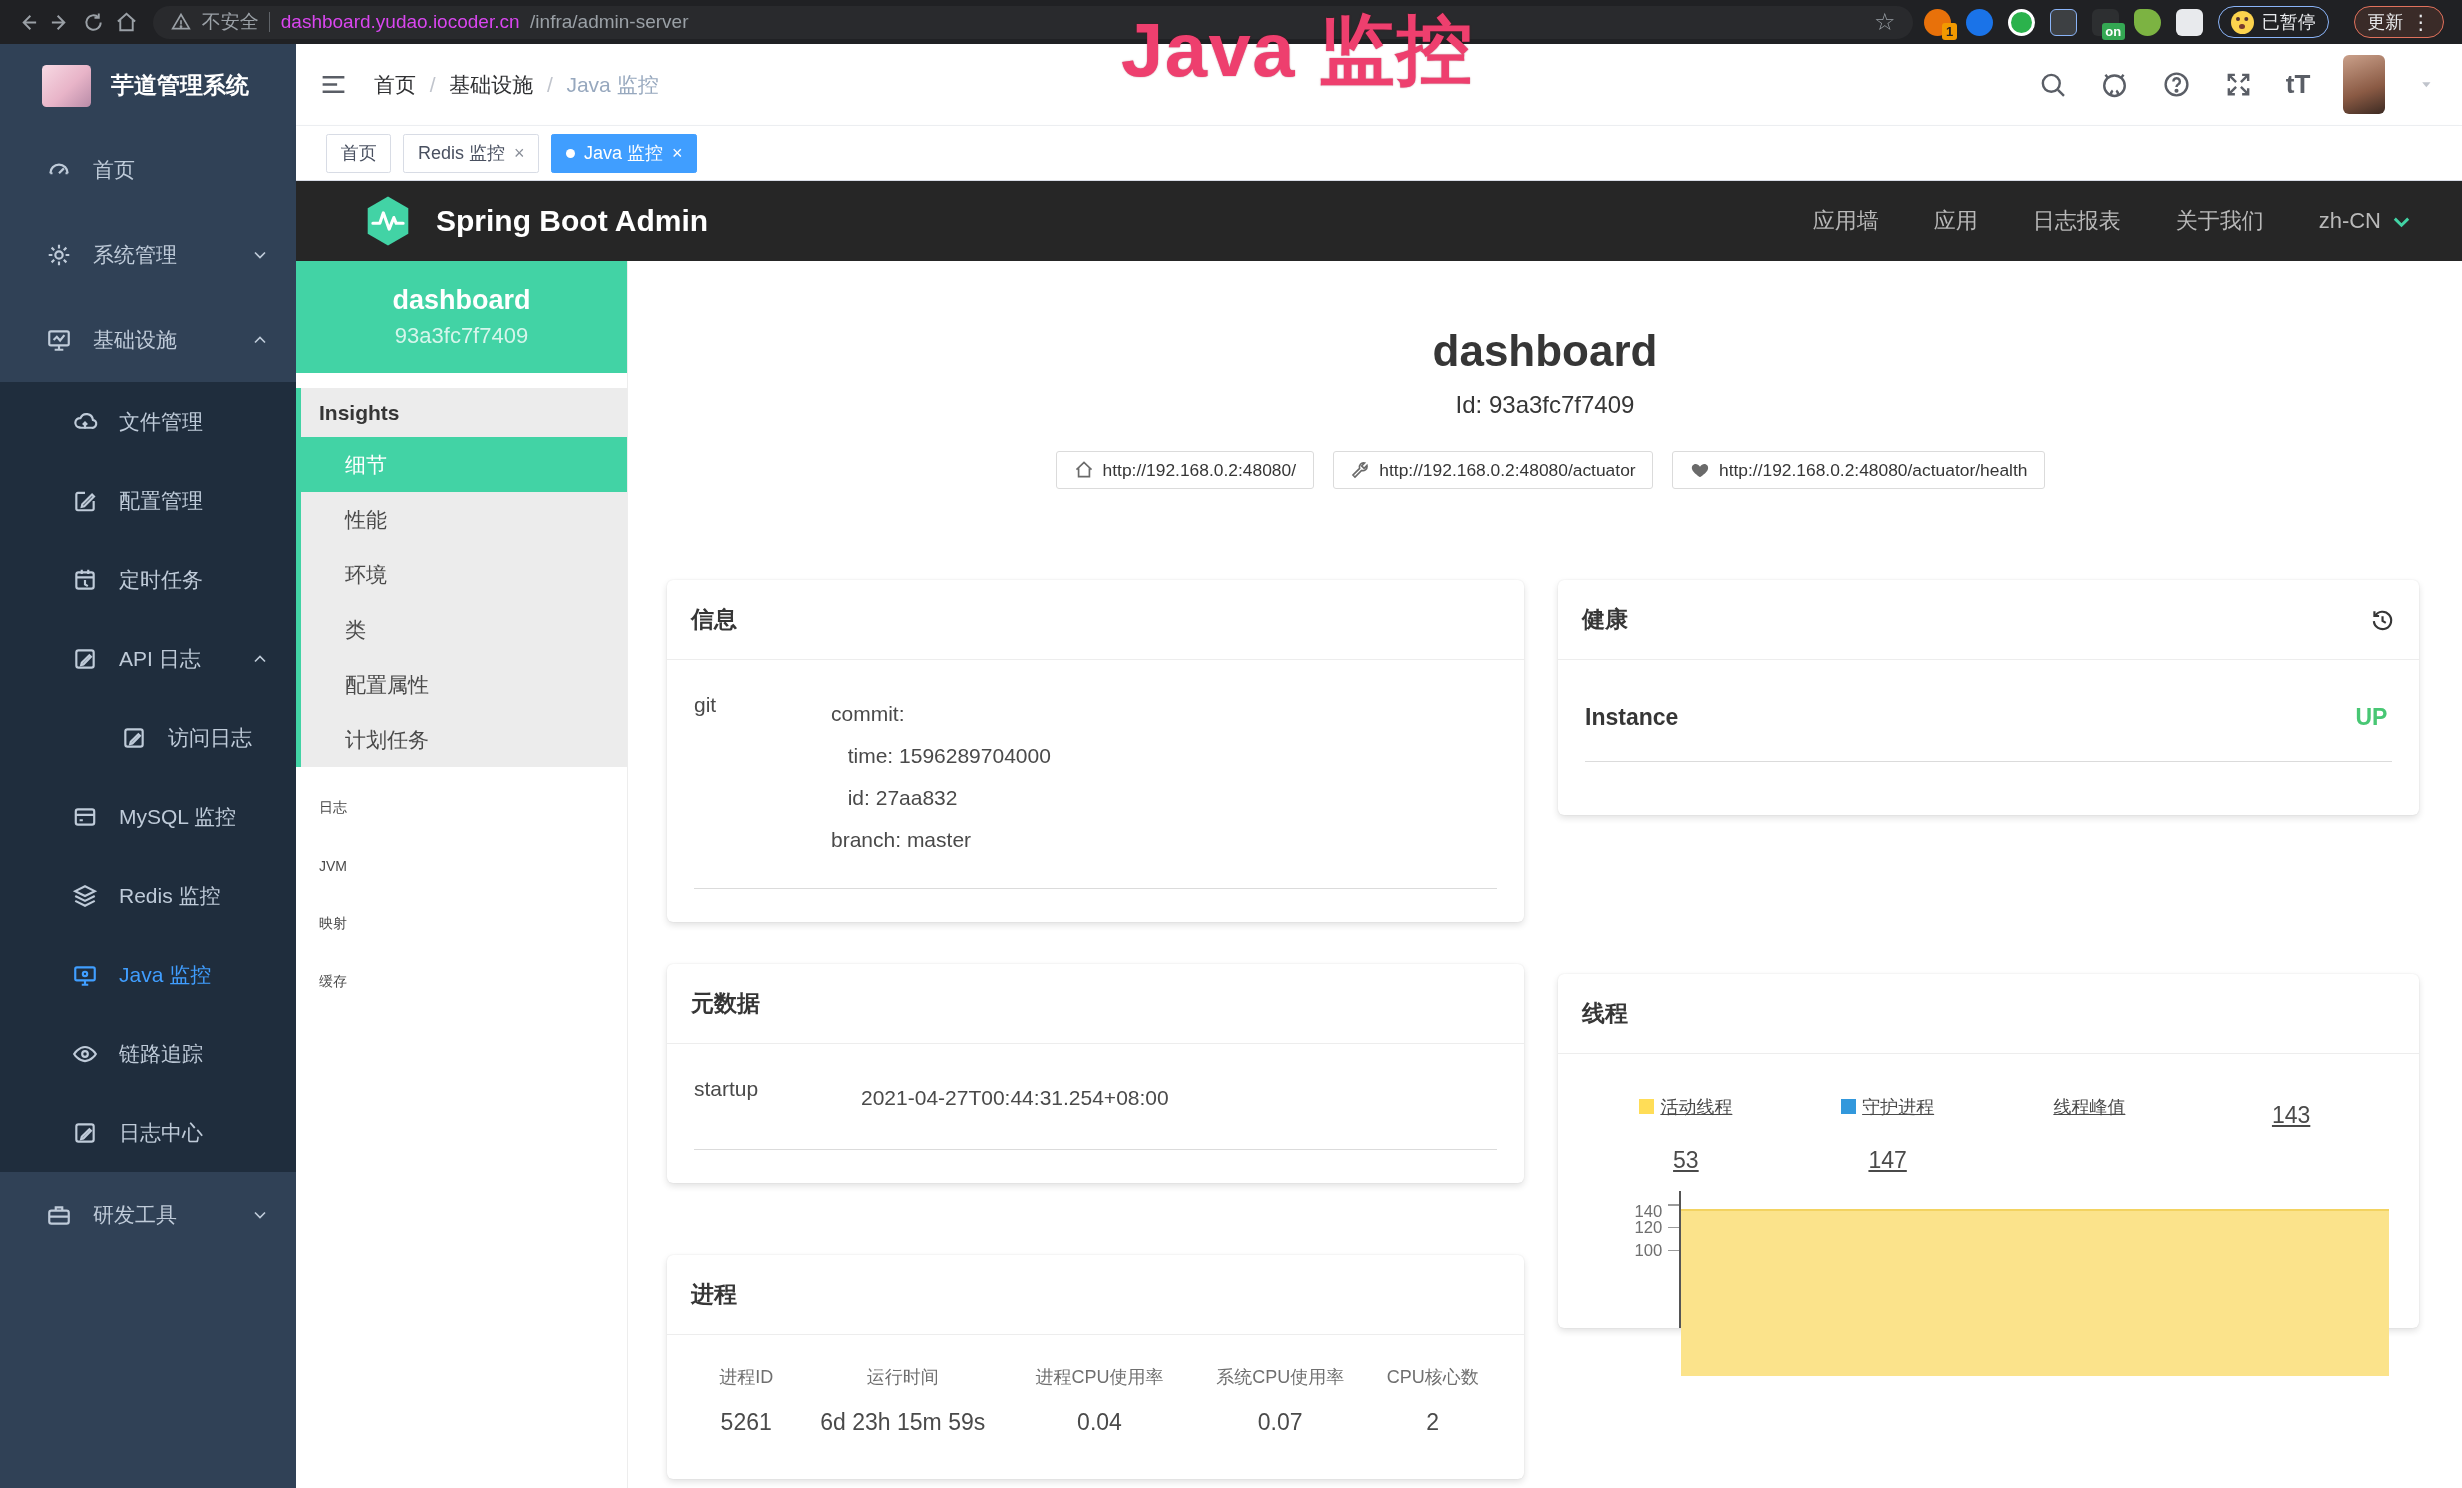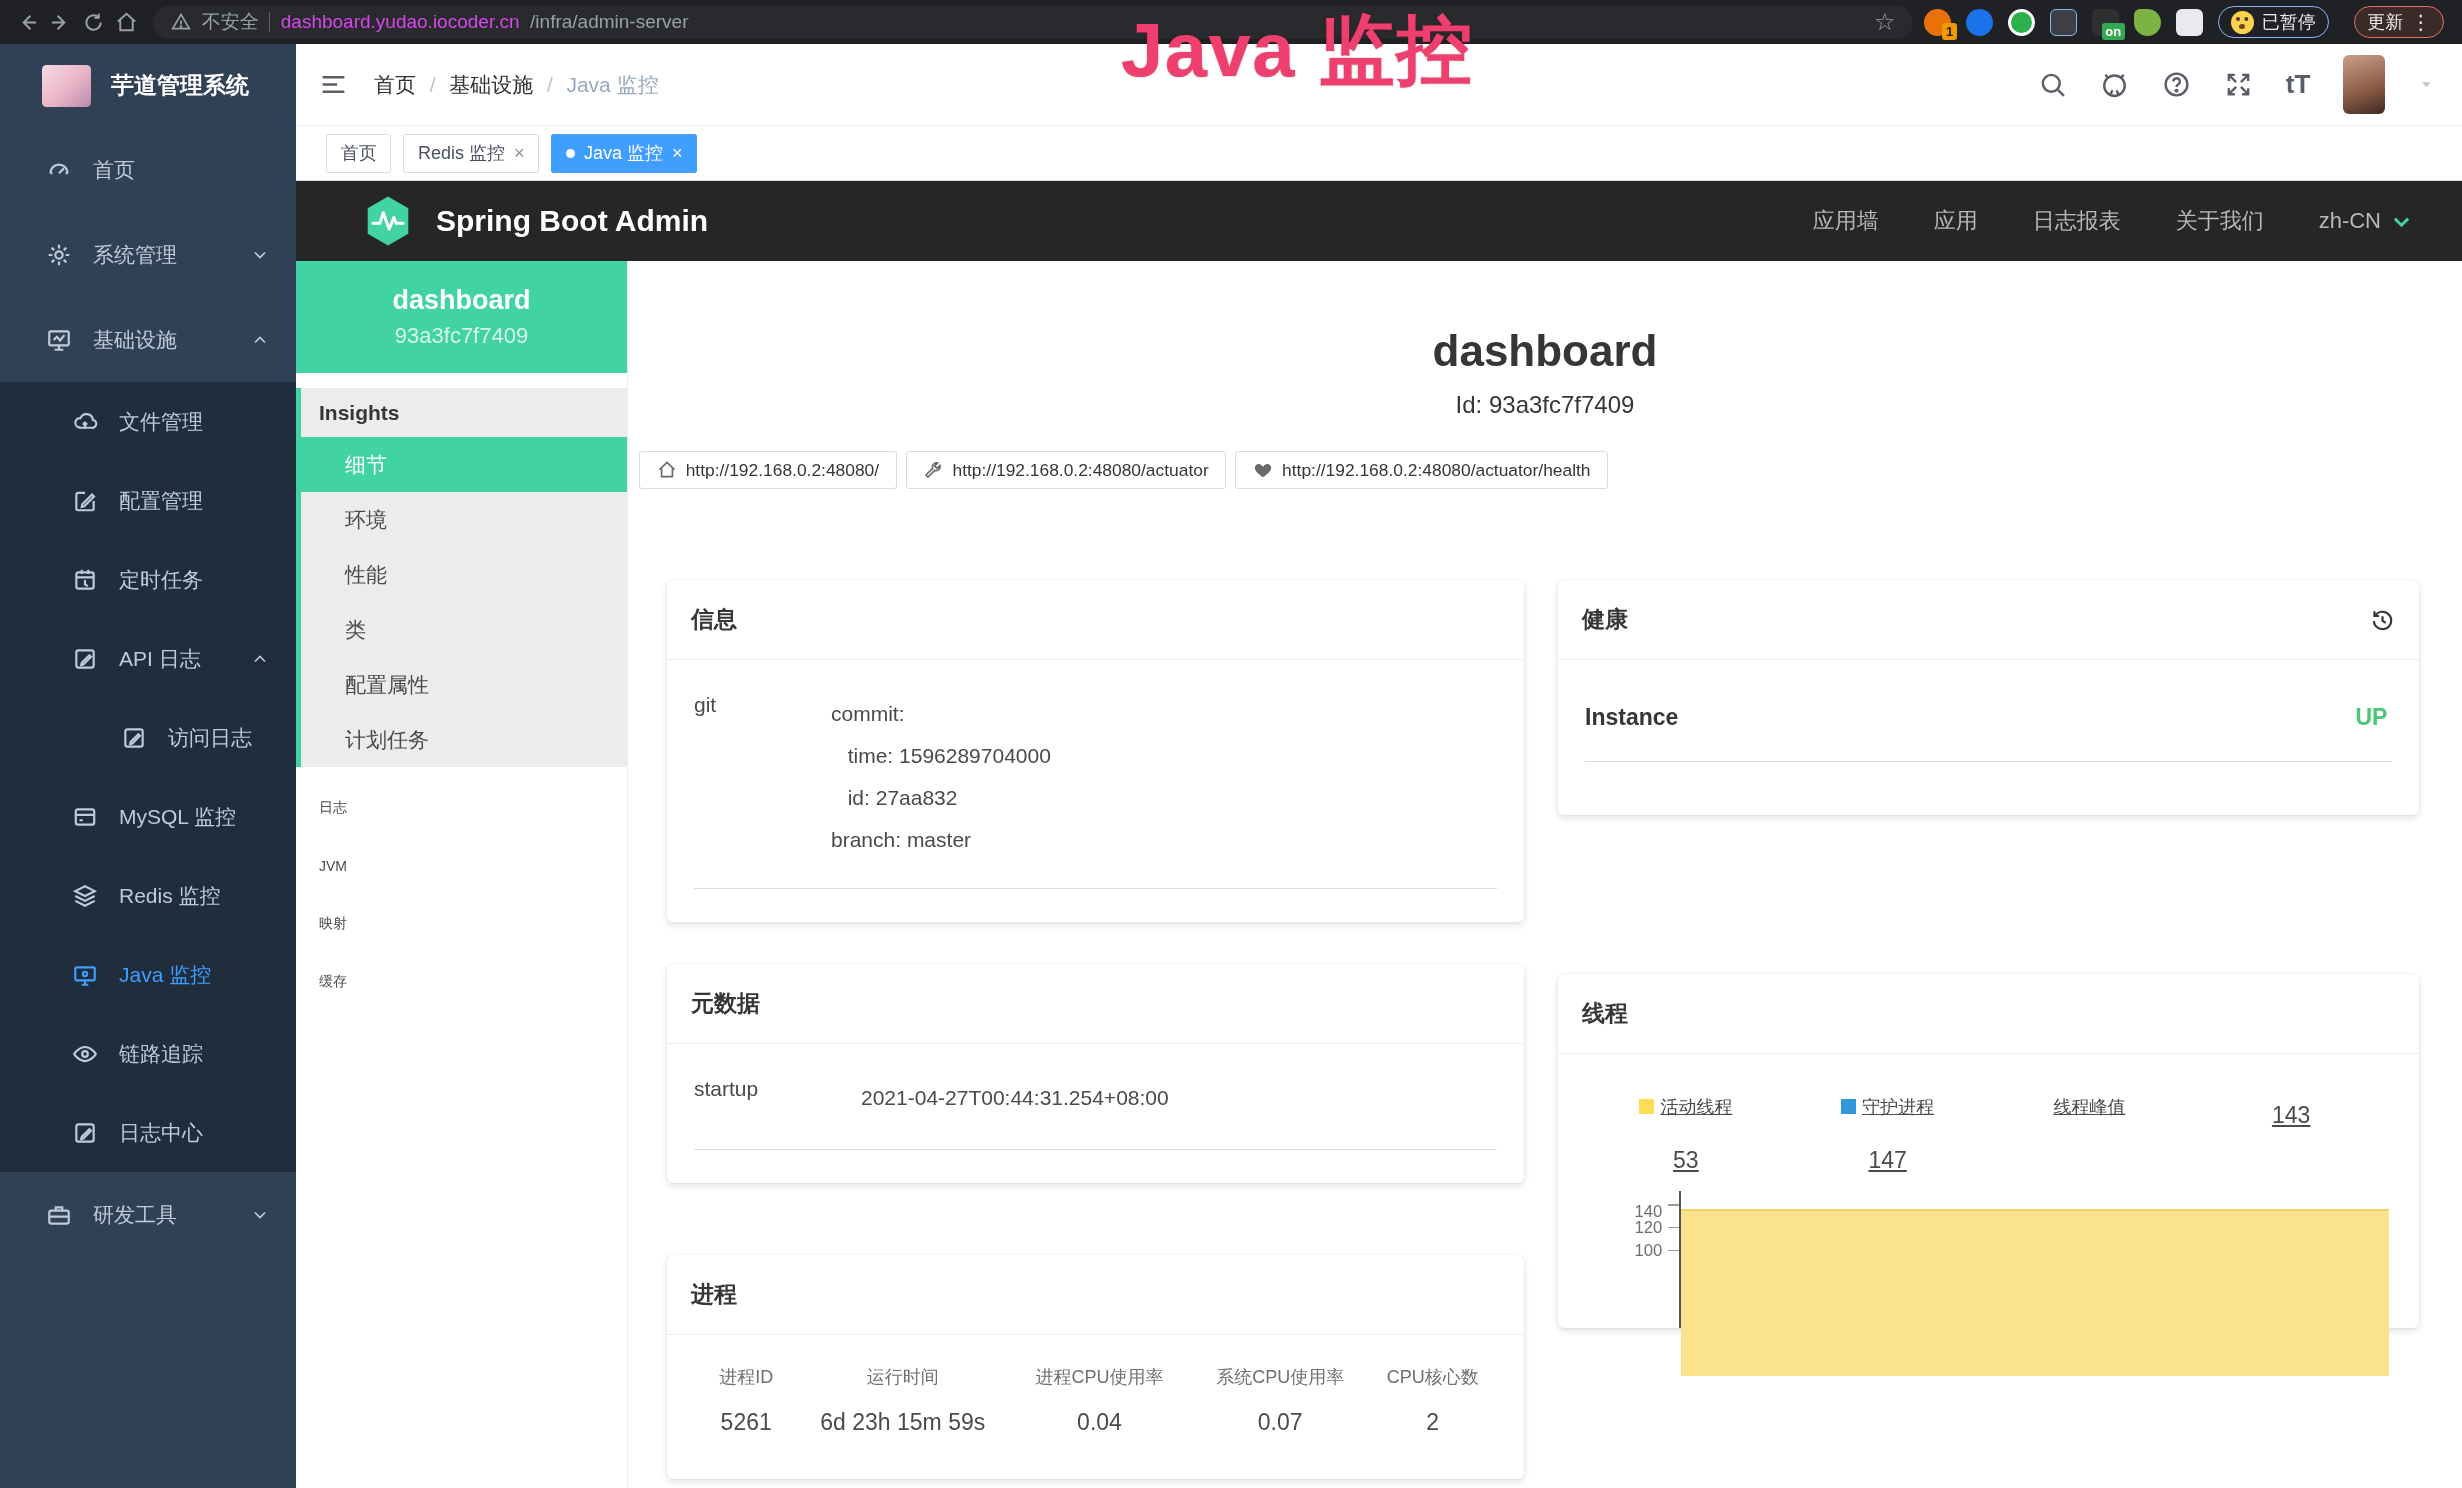--- a/index.html
+++ b/index.html
@@ -89,21 +89,21 @@
   .ins-group { margin-top:15px; background:#ececec; border-left:5.3px solid #42d3a5; }
   .ins-label { height:49px; display:flex; align-items:center; padding-left:18px; font-size:21px; font-weight:700; color:#363636; }
   .ins-item { height:55px; display:flex; align-items:center; padding-left:44px; font-size:21px; color:#4a4a4a; cursor:pointer; }
   .ins-item.active { background:#42d3a5; color:#fff; }
   .root-items { margin-top:12px; }
   .root-item { height:58px; display:flex; align-items:center; padding-left:23px; font-size:14px; color:#4a4a4a; cursor:pointer; }
 
   .main { flex:1; min-width:0; overflow:hidden; }
   .page-title { margin-top:65px; text-align:center; font-size:44px; font-weight:600; color:#363636; }
   .page-sub { margin-top:15px; text-align:center; font-size:24px; color:#363636; }
-  .links-row { margin-top:32px; display:flex; justify-content:flex-start; gap:9px;padding-left:11px; }
+  .links-row { margin-top:32px; display:flex; justify-content:center; gap:19px;padding-left:11px; }
   .link-btn { display:flex; align-items:center; gap:9px; border:0.8px solid #dbdbdb; border-radius:3px; background:#fff; height:38px; padding:0 16.7px; font-size:17.4px; color:#363636; cursor:pointer; white-space:nowrap; }
   .link-btn .lico { display:flex; color:#6a6a6a; } .link-btn .lico svg{ width:20px; height:20px; }
 
   .cards { margin-top:91px; padding:0 42px 0 39px; display:flex; gap:34px; align-items:flex-start; }
   .colL { width:857px; flex:0 0 auto; }
   .colR { width:861px; flex:0 0 auto; }
   .card { background:#fff; border-radius:6px; box-shadow:0 3px 7.6px rgba(10,10,10,.12), 0 0 1.5px rgba(10,10,10,.10); }
   .card-h { padding:24px 24px; font-size:23px; font-weight:700; color:#363636; border-bottom:1.5px solid #ededed; display:flex; align-items:center; justify-content:space-between; }
   .card-h .hist { color:#363636; cursor:pointer; display:flex; } .card-h .hist svg{ width:26px; height:26px; }
   .card-b { padding:33px 27px; font-size:21px; color:#4a4a4a; }
@@ -454,22 +454,22 @@
       <div class="content-row">
 
         <div class="inst-side">
           <div class="inst-head">
             <div class="nm">dashboard</div>
             <div class="id">93a3fc7f7409</div>
           </div>
           <div class="ins-group">
             <div class="ins-label">Insights</div>
             <div class="ins-item active">细节</div>
+            <div class="ins-item">性能</div>
             <div class="ins-item">环境</div>
-            <div class="ins-item">性能</div>
             <div class="ins-item">类</div>
             <div class="ins-item">配置属性</div>
             <div class="ins-item">计划任务</div>
           </div>
           <div class="root-items">
             <div class="root-item">日志</div>
             <div class="root-item">JVM</div>
             <div class="root-item">映射</div>
             <div class="root-item">缓存</div>
           </div>

